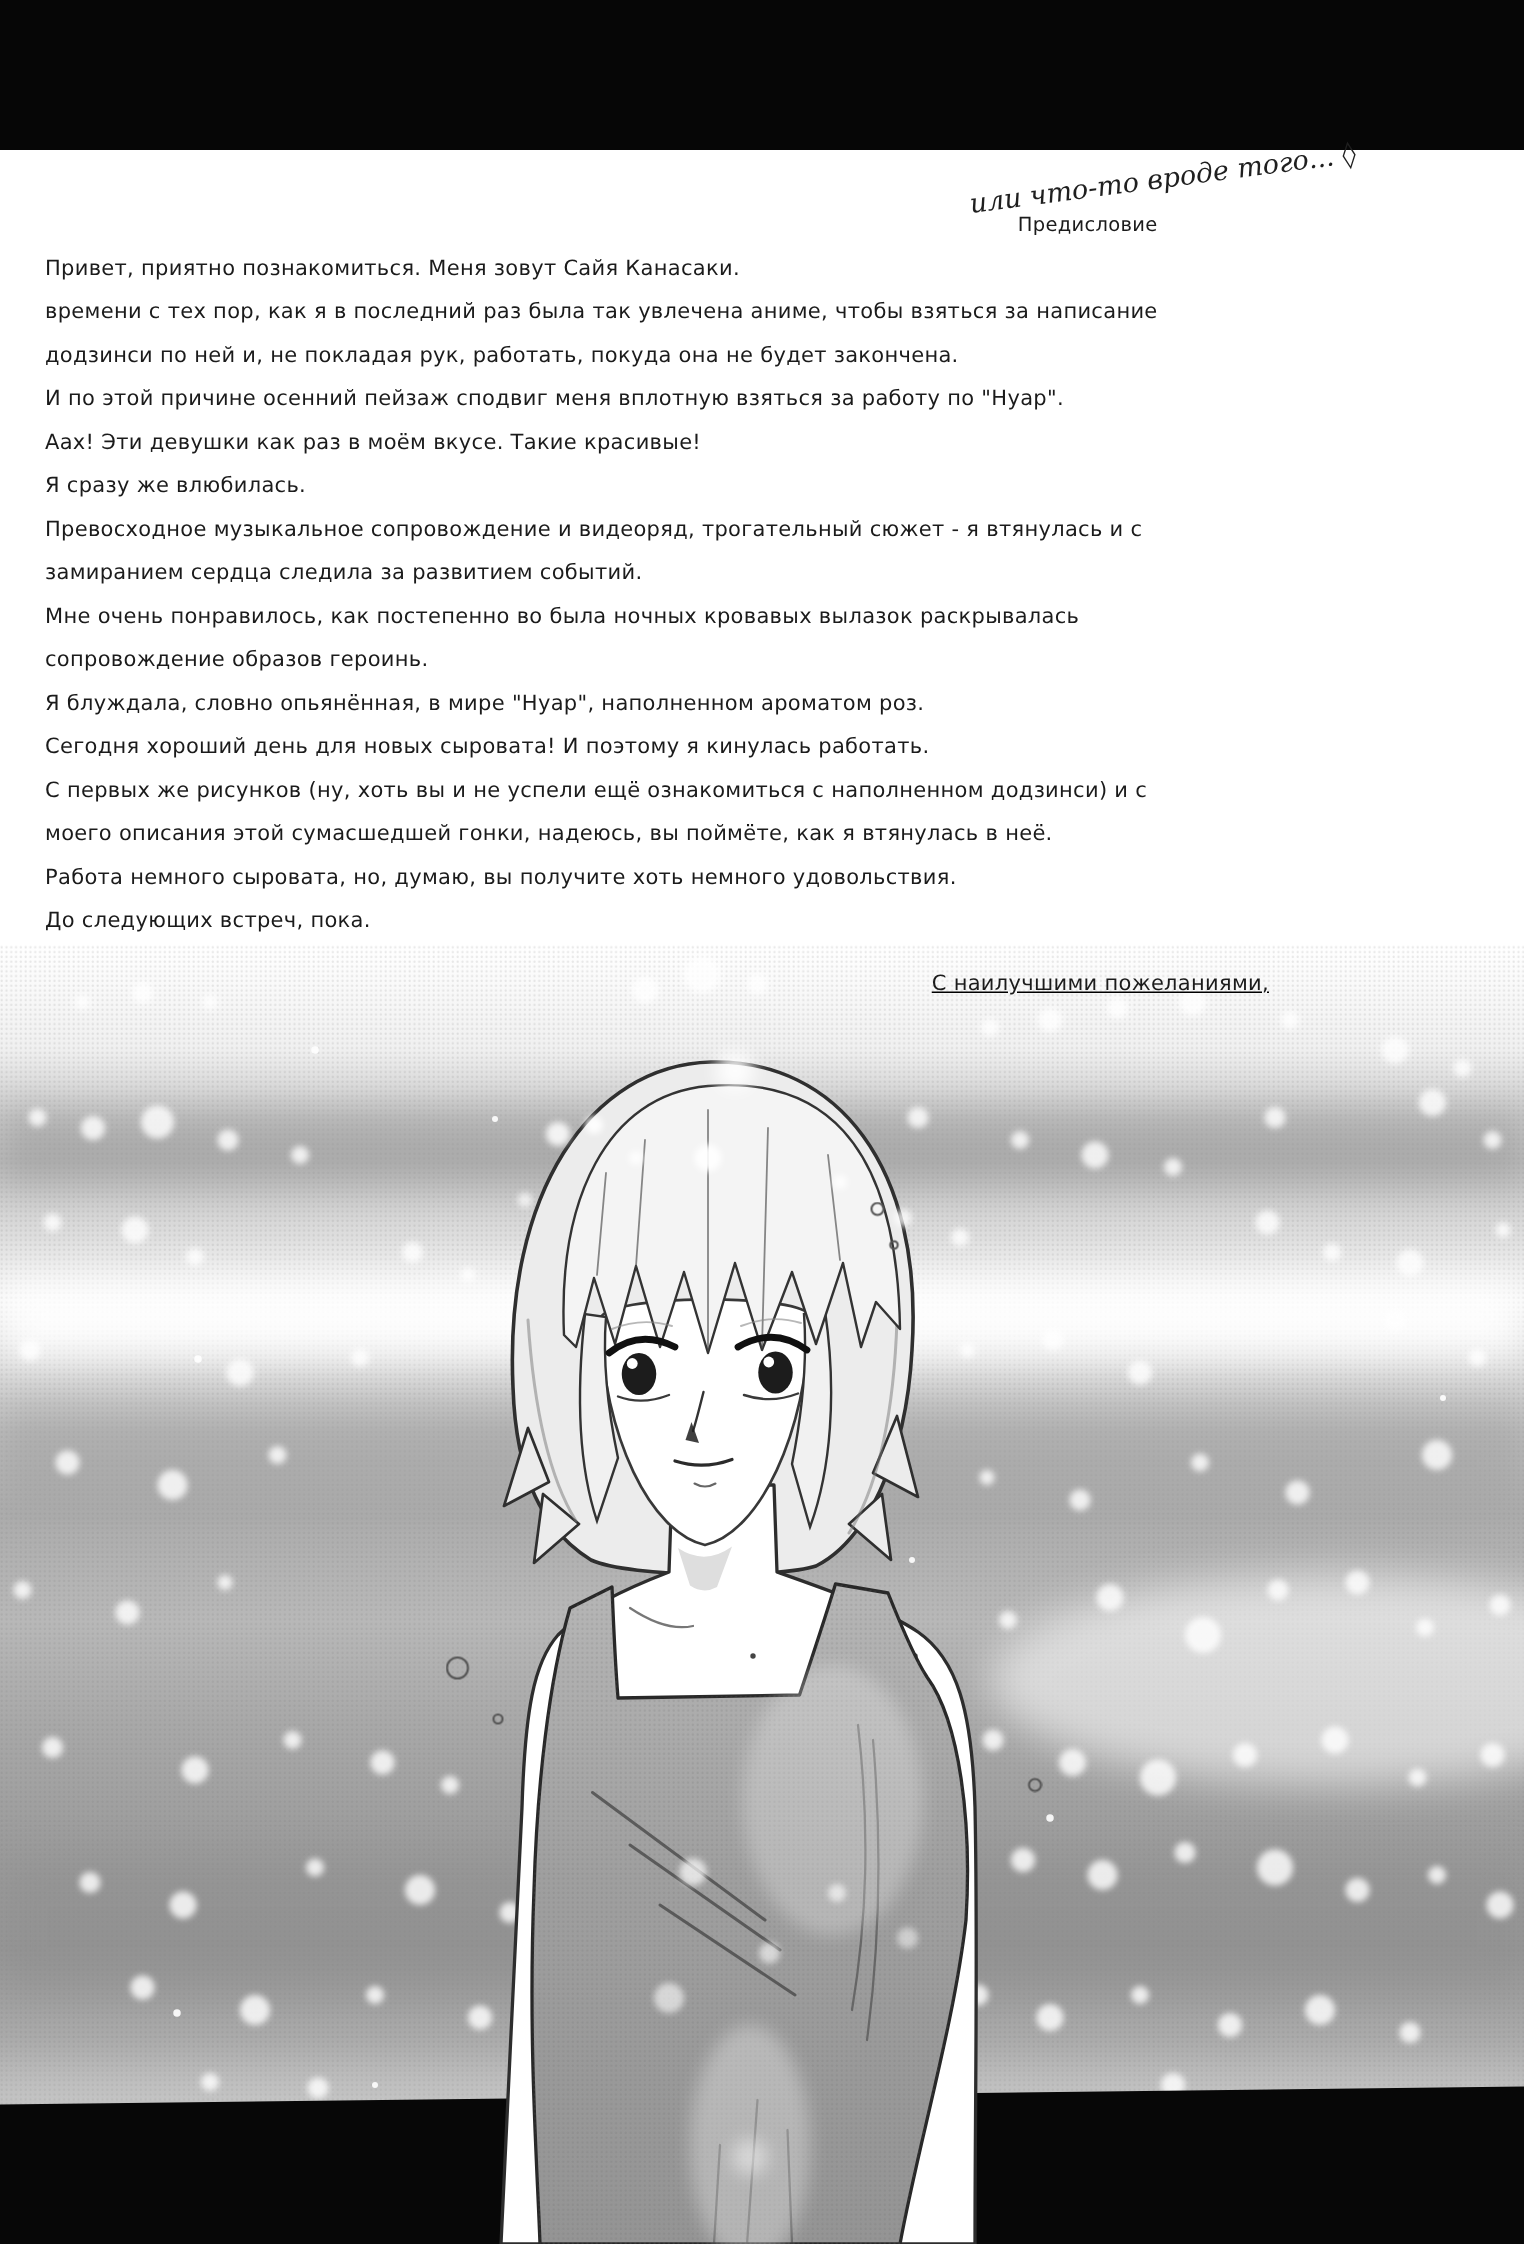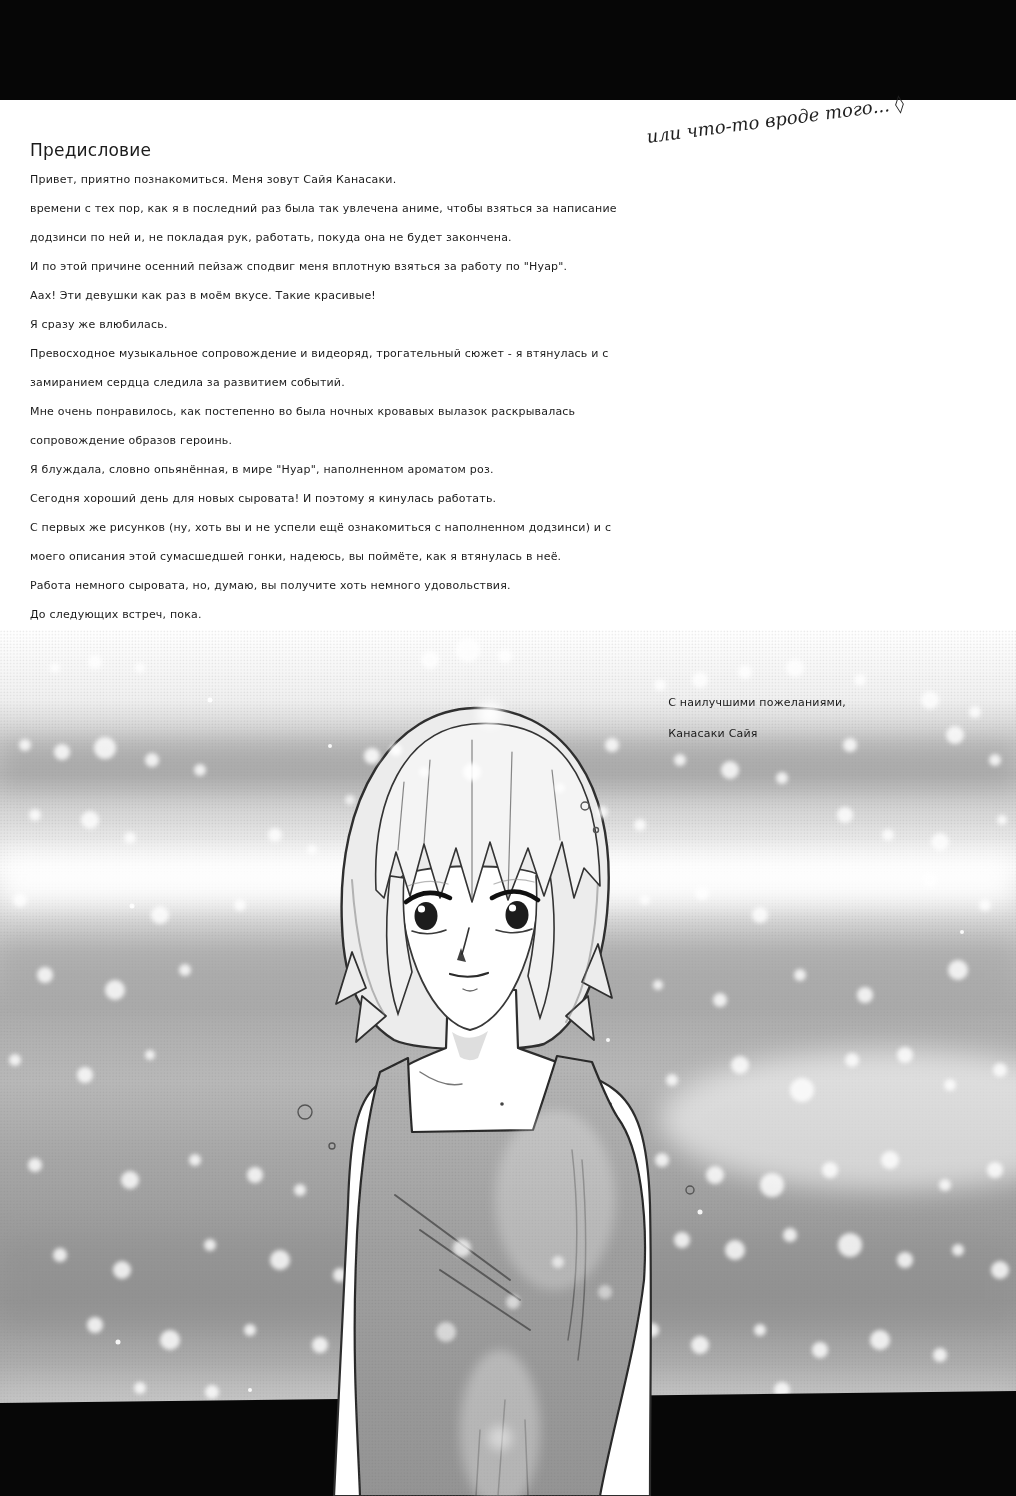--- a/index.html
+++ b/index.html
@@ -2,25 +2,25 @@
 <html><head>
 <meta charset="utf-8">
 <title>Предисловие</title>
 <style>
   html,body{margin:0;padding:0;background:#666;}
   .page{position:relative;width:1016px;height:1496px;background:#ffffff;overflow:hidden;
         font-family:"DejaVu Sans",sans-serif;}
   .topbar{position:absolute;top:0;left:0;width:1016px;height:100px;background:#060606;z-index:2;}
   .art{position:absolute;left:0;top:630px;z-index:1;}
   .text-block{position:absolute;left:30px;top:136px;z-index:3;}
-  .line{height:29px;line-height:29px;font-size:11px;color:#1b1b1b;white-space:nowrap;letter-spacing:.2px;}
-  .title-line{font-size:17px;}
+  .line{height:29px;line-height:29px;font-size:14px;color:#1b1b1b;white-space:nowrap;letter-spacing:.2px;}
+  .title-line{font-size:13px;text-align:right;}
   .margin-note{position:absolute;top:126px;left:648px;transform:rotate(-7.5deg);transform-origin:left bottom;
         font-family:"DejaVu Serif",serif;font-style:italic;font-size:18px;color:#1f1f1f;z-index:3;white-space:nowrap;}
-  .signoff{position:absolute;top:687px;right:170px;z-index:3;}
+  .signoff{position:absolute;top:641px;right:170px;text-align:right;z-index:3;text-decoration:underline;}
   .signoff .line{height:31px;line-height:31px;}
 </style>
 </head>
 <body>
 
 <div class="page">
 
   <div class="topbar"></div>
 
   <div class="margin-note">или что-то вроде того... ◊</div>
@@ -40,21 +40,20 @@
     <div class="line">Я блуждала, словно опьянённая, в мире "Нуар", наполненном ароматом роз.</div>
     <div class="line">Сегодня хороший день для новых сыровата! И поэтому я кинулась работать.</div>
     <div class="line">С первых же рисунков (ну, хоть вы и не успели ещё ознакомиться с наполненном додзинси) и с</div>
     <div class="line">моего описания этой сумасшедшей гонки, надеюсь, вы поймёте, как я втянулась в неё.</div>
     <div class="line">Работа немного сыровата, но, думаю, вы получите хоть немного удовольствия.</div>
     <div class="line">До следующих встреч, пока.</div>
   </div>
 
   <div class="signoff">
     <div class="line">С наилучшими пожеланиями,</div>
-    <div class="line">Канасаки Сайя</div>
   </div>
 
   <svg class="art" width="1016" height="866" viewBox="0 630 1016 866" xmlns="http://www.w3.org/2000/svg">
     <defs>
       <linearGradient id="bgG" x1="0" y1="630" x2="0" y2="1496" gradientUnits="userSpaceOnUse">
         <stop offset="0" stop-color="#ffffff"></stop>
           <stop offset="0.08" stop-color="#f0f0f0"></stop>
         <stop offset="0.133" stop-color="#c9c9c9"></stop>
           <stop offset="0.167" stop-color="#bdbdbd"></stop>
         <stop offset="0.208" stop-color="#d6d6d6"></stop>

